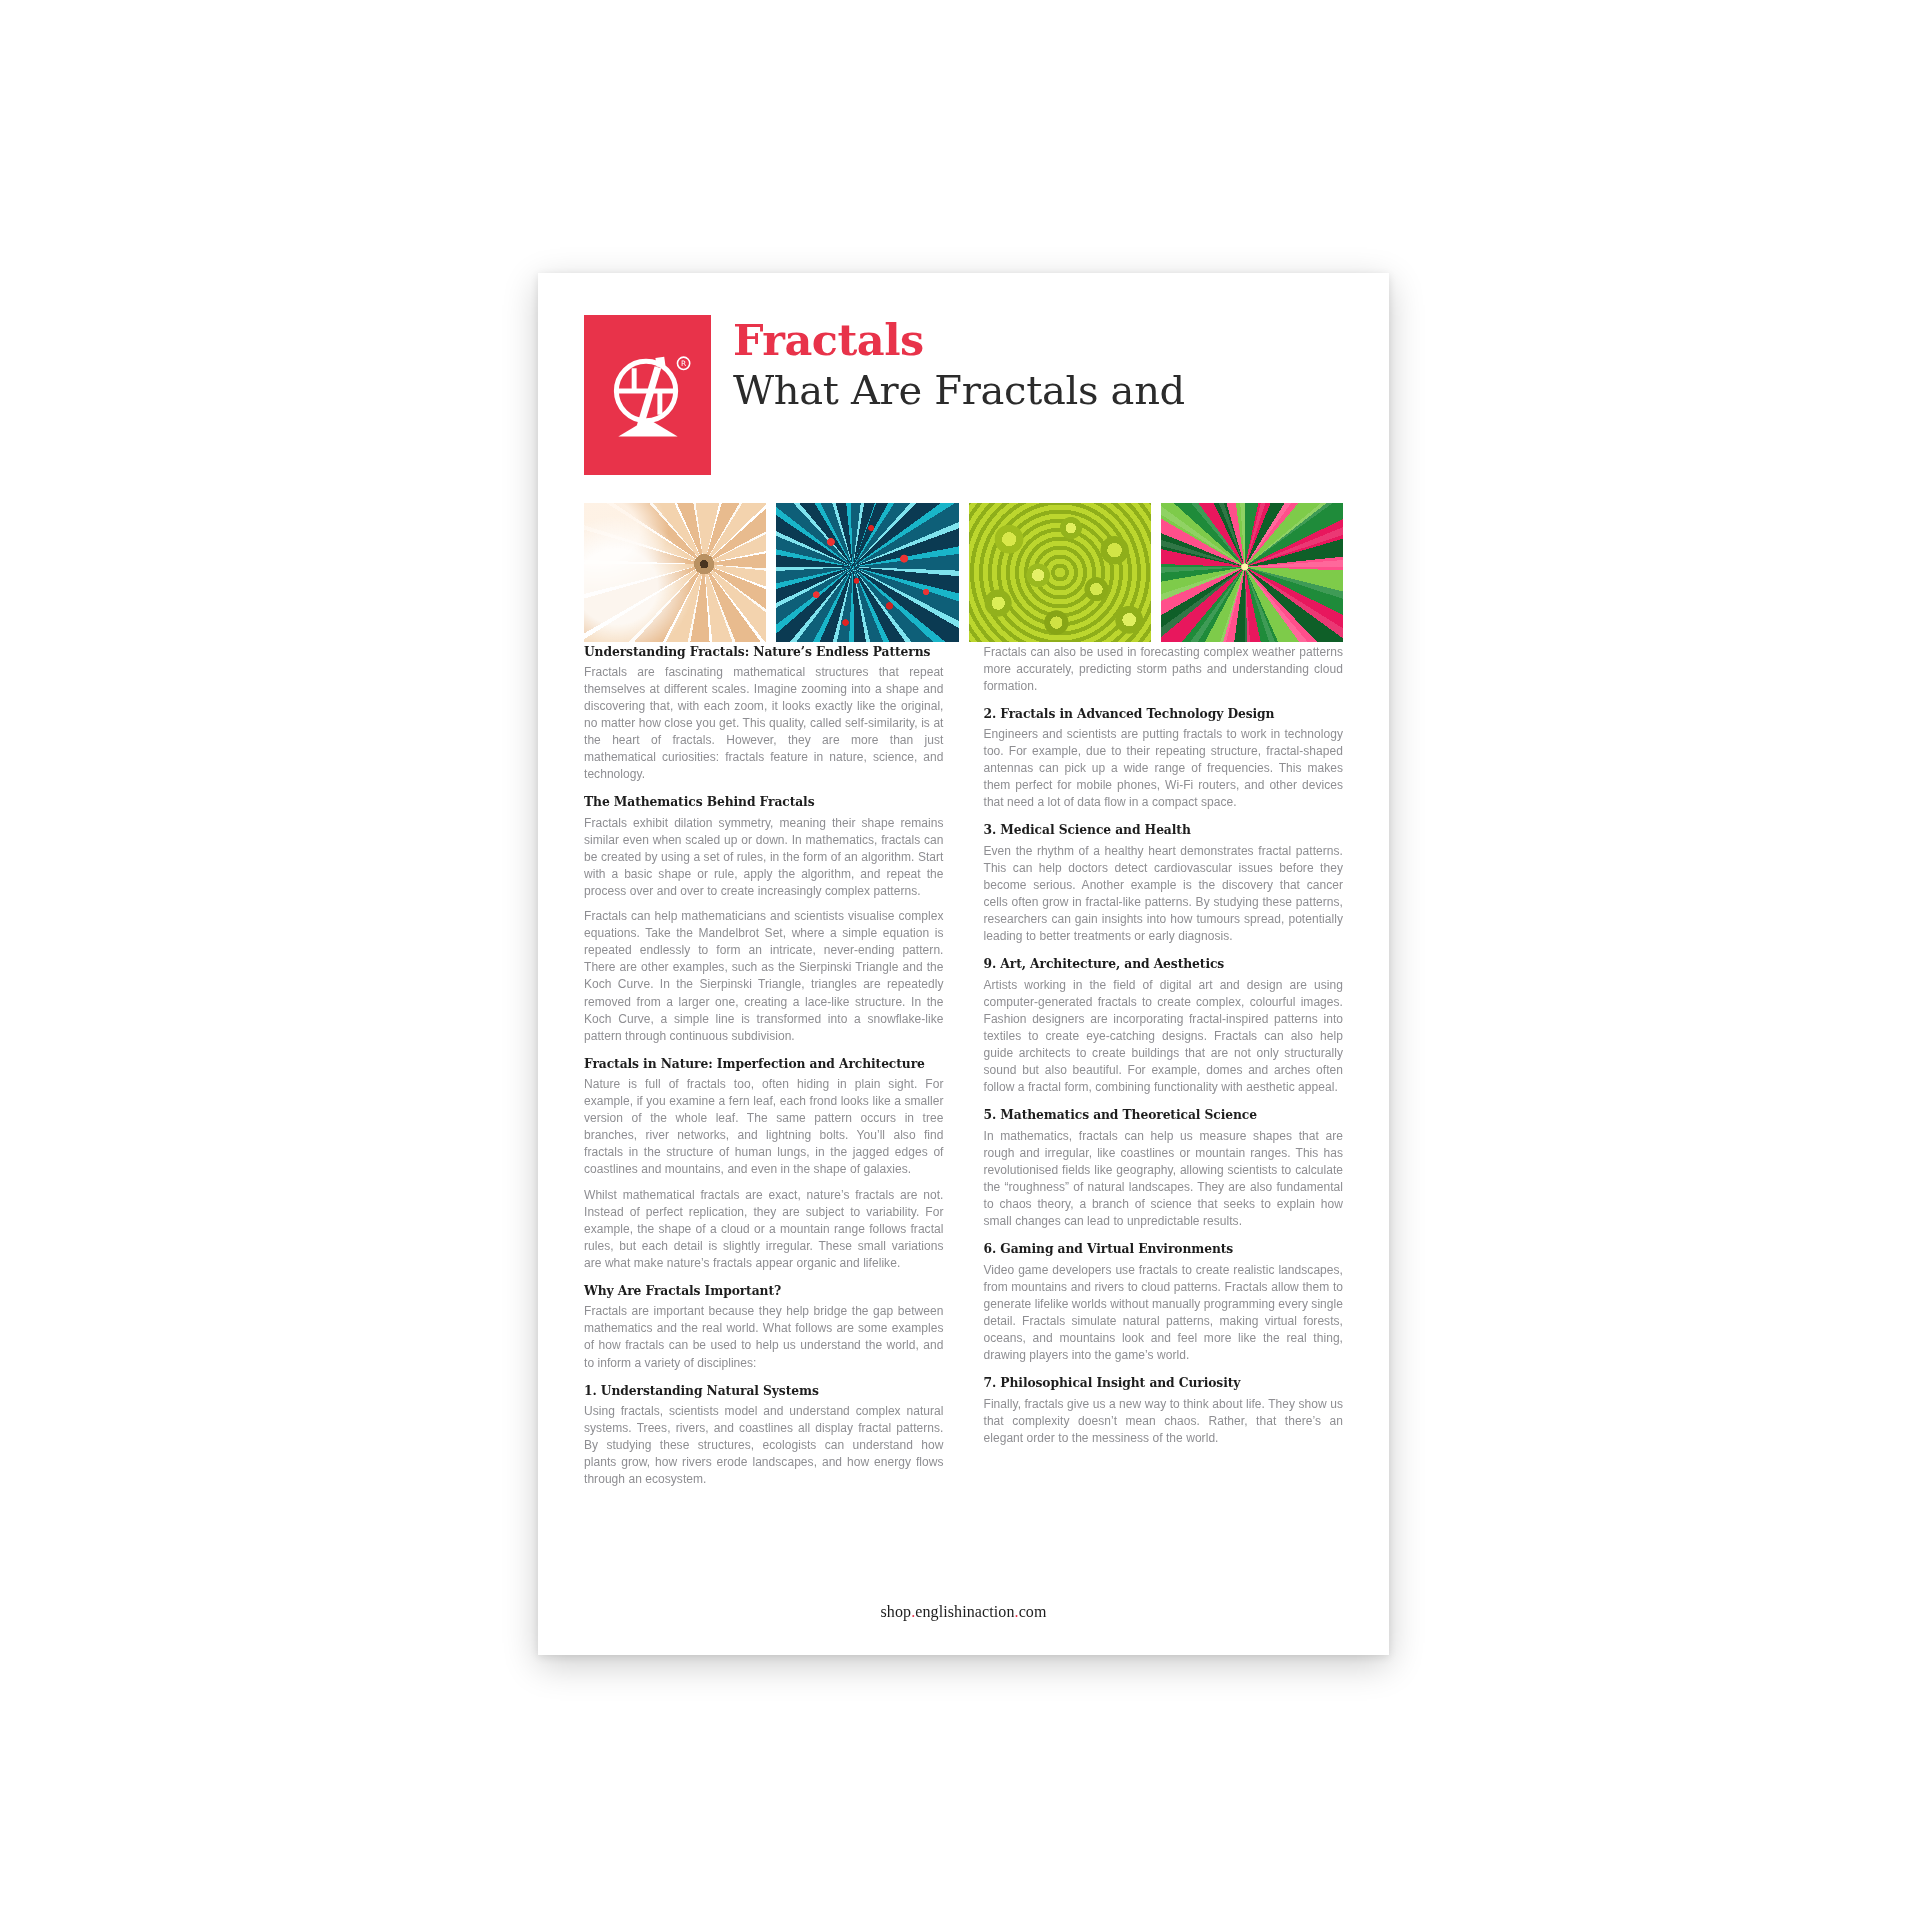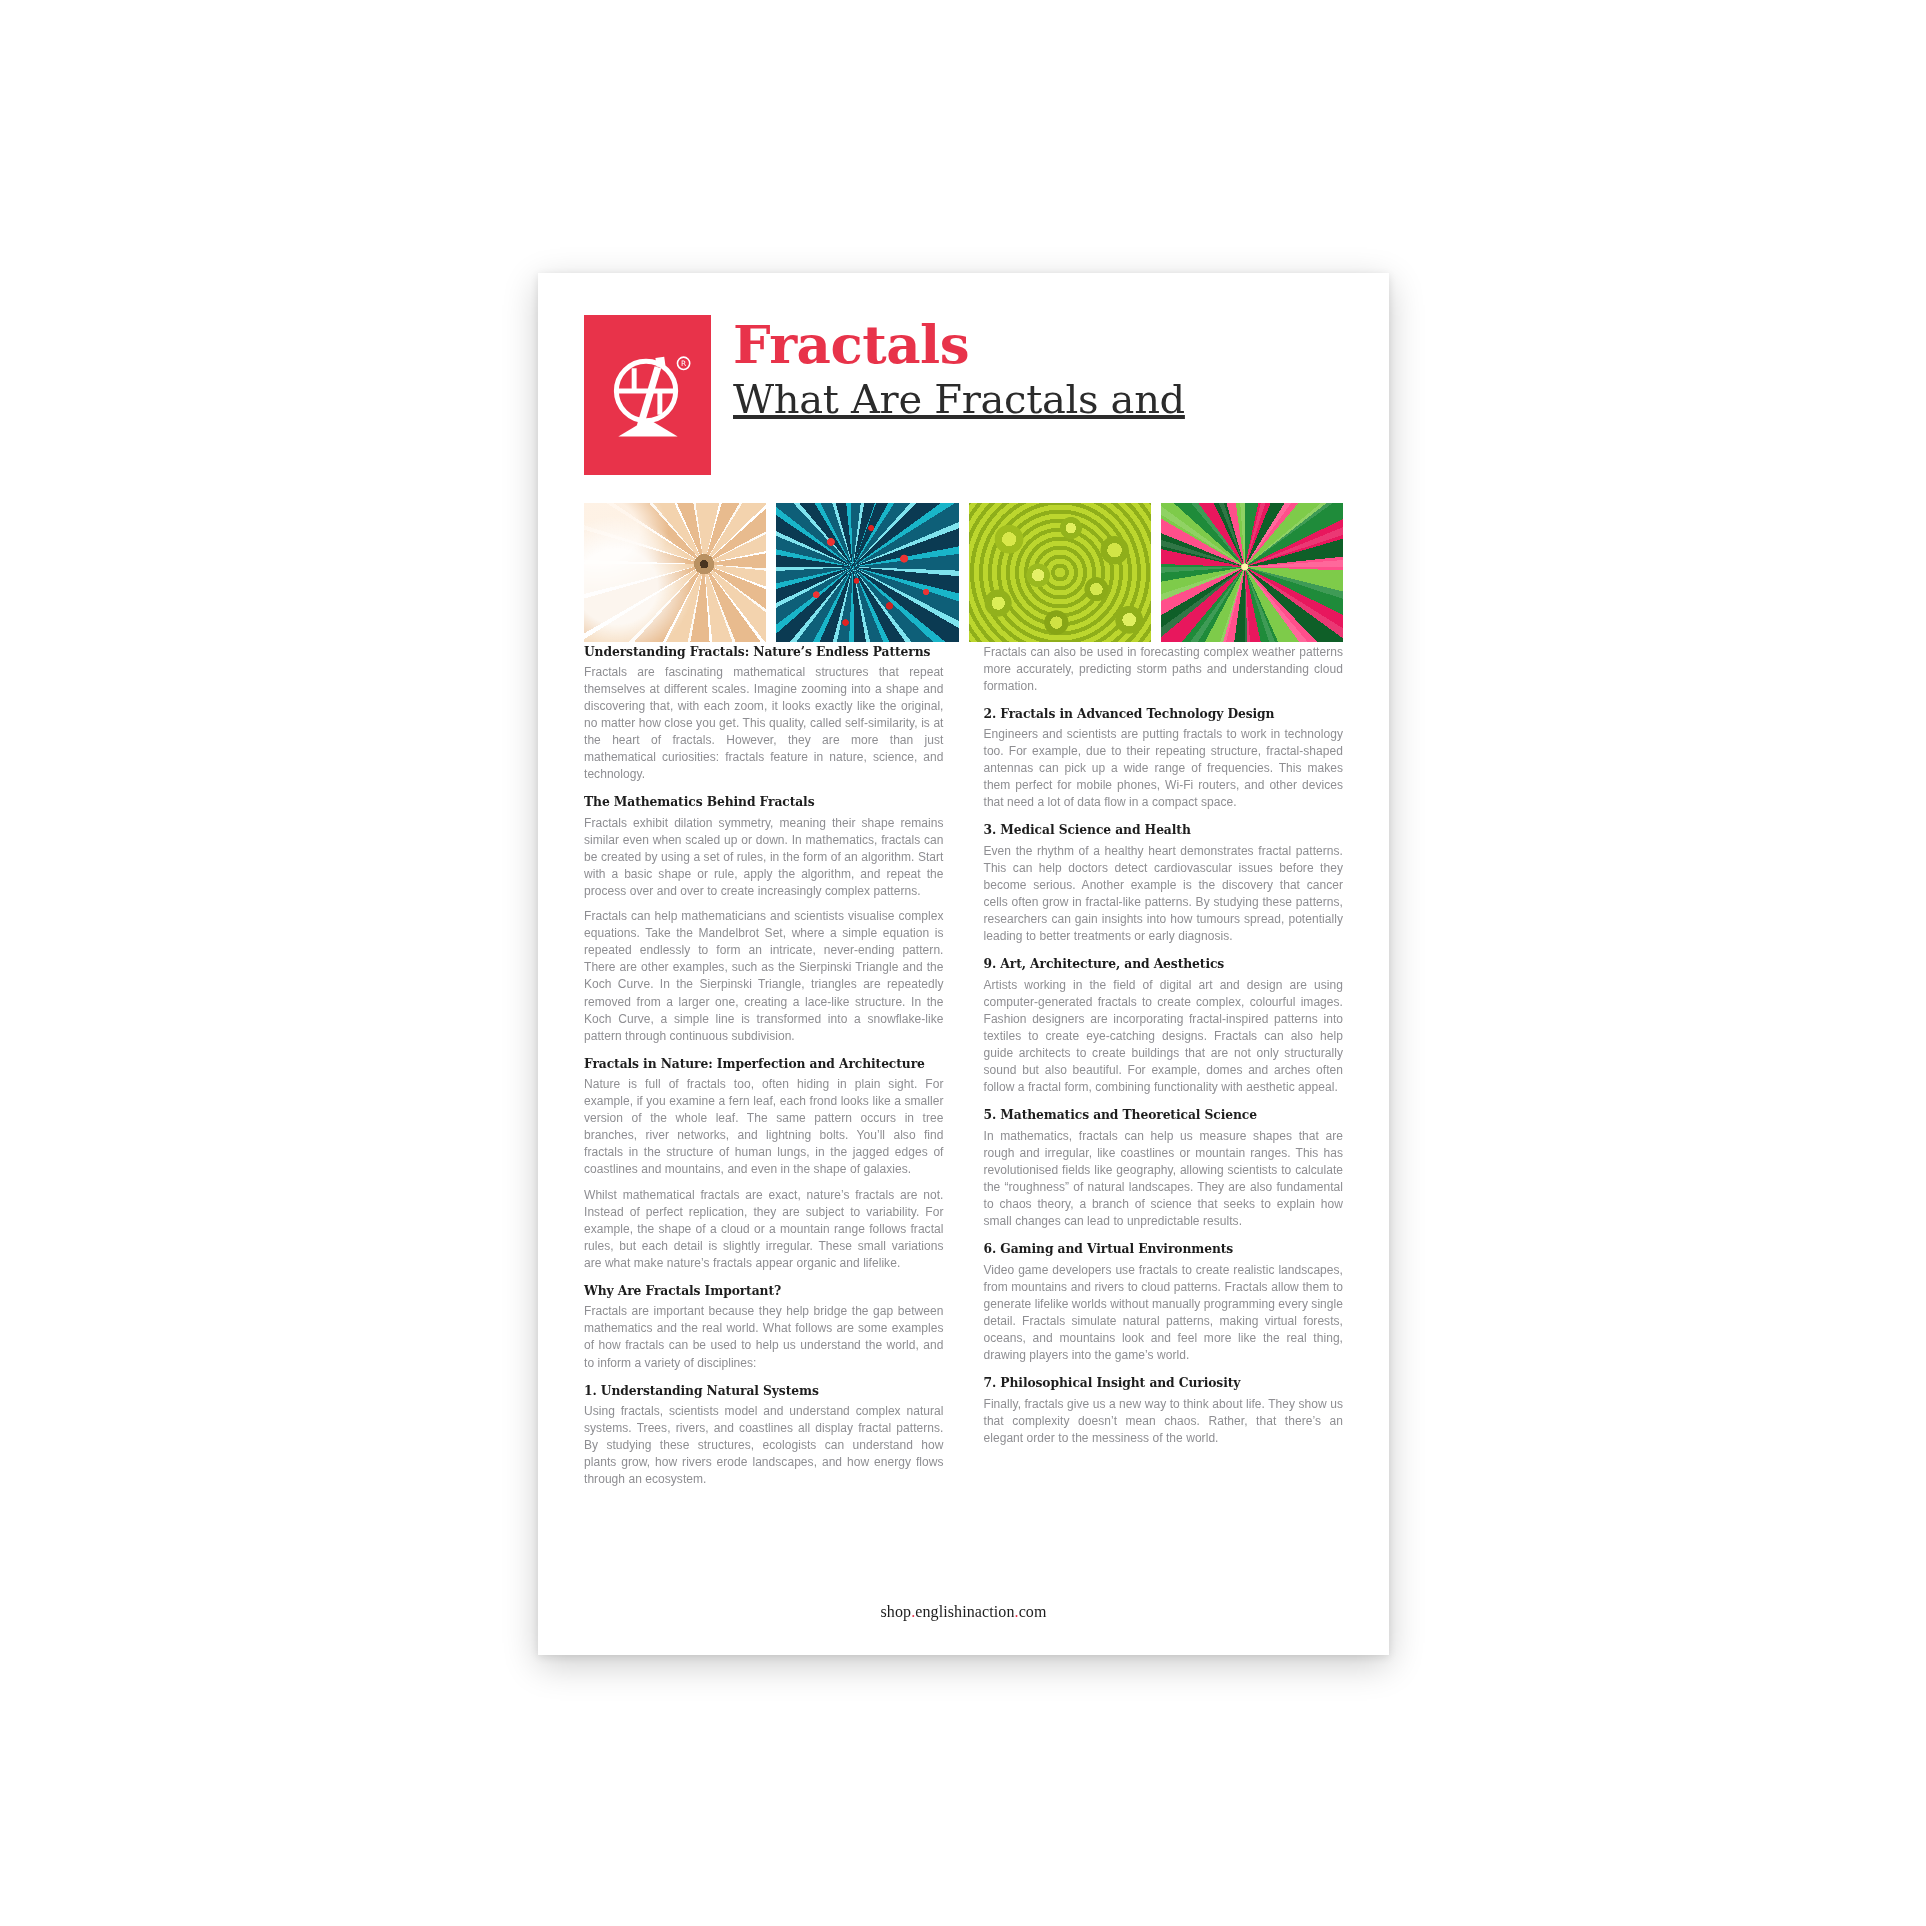--- a/index.html
+++ b/index.html
@@ -50,34 +50,33 @@
   }
   .logo-box svg { position: absolute; left: 50%; top: 50%;
                   transform: translate(-50%, -48%); }
 
   .title-block { padding-top: 4px; flex: 1 1 auto; }
 
   .doc-title {
     color: #e8334a;
     font-family: "DejaVu Serif", serif;
     font-weight: 700;
-    font-size: 53px;
+    font-size: 43px;
     line-height: 0.98;
     letter-spacing: -0.5px;
   }
 
   .doc-subtitle {
     color: #2b2b2b;
     font-family: "DejaVu Serif", serif;
     font-weight: 400;
     font-size: 40px;
     line-height: 1.16;
     letter-spacing: -0.3px;
     margin-top: 6px;
-    text-decoration: underline;
   }
   .doc-subtitle .l2 { display: block; }
 
   
   .strip {
     display: flex;
     gap: 10px;
     margin-top: 14px;
     height: 139px;
   }

